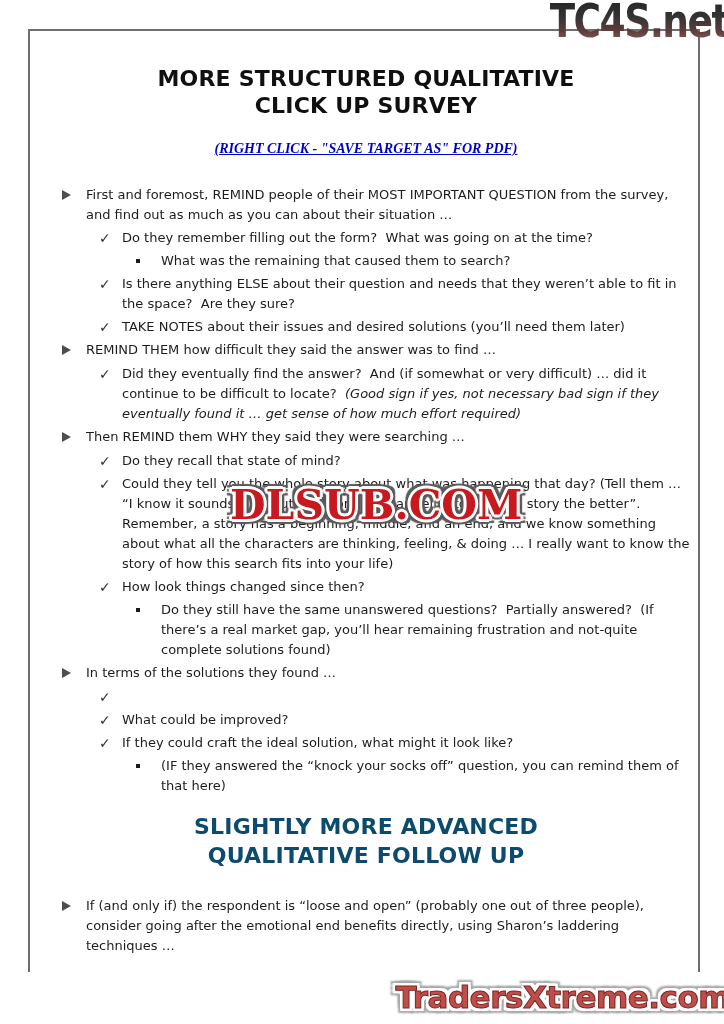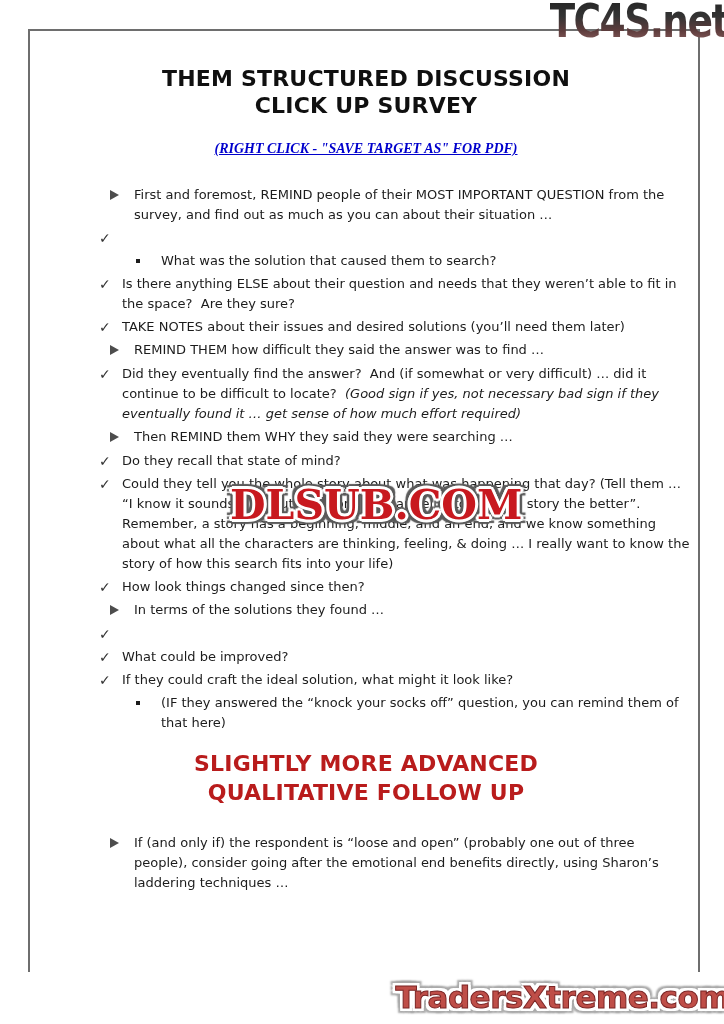--- a/index.html
+++ b/index.html
@@ -25,35 +25,35 @@
   .link-row{text-align:center;margin-top:20px;}
   .pdf-link{
     font-family:"Liberation Serif",serif;
     font-size:14px;font-weight:bold;font-style:italic;
     color:#0000cc;text-decoration:underline;cursor:pointer;
   }
   .list{margin-top:26px;}
   .item{display:flex;margin:0 12px 3px 0;}
   .item .text{white-space:pre-wrap;flex:1;}
   .item .it{font-style:italic;}
-  .l1{padding-left:40px;margin-left:40px;}
+  .l1{padding-left:32px;}
   .l2{padding-left:69px;}
   .l3{padding-left:105px;}
   .marker{flex:none;}
   .m1{width:24px;}
   .m2{width:23px;font-size:14px;color:#333;}
   .m3{width:26px;}
   .tri{
     display:inline-block;width:0;height:0;margin-top:5px;
     border-left:9px solid #4d4d4d;border-top:5px solid transparent;border-bottom:5px solid transparent;
   }
   .sq{display:inline-block;width:4px;height:4px;background:#1c1c1c;margin:0 0 2px 1px;}
   .section-heading{
     margin:16px 10px 21px 10px;text-align:center;
-    font-size:22px;line-height:29px;font-weight:bold;color:#b91c1c;
+    font-size:22px;line-height:29px;font-weight:bold;color:#0c4a6e;
     letter-spacing:0.2px;
   }
   
   .wm-tc4s{
     position:absolute;top:-3px;right:-4px;
     font-size:47px;line-height:48px;font-weight:bold;letter-spacing:-2px;
     transform:scaleX(0.80);transform-origin:top right;
     background:linear-gradient(180deg,#242424 0%,#333333 40%,#5d3c3c 70%,#926464 100%);
     -webkit-background-clip:text;background-clip:text;
     color:#3a3a3a;-webkit-text-fill-color:transparent;
@@ -82,39 +82,40 @@
       -5px 0 2px #a9a9a9, 5px 0 2px #a9a9a9, 0 -5px 2px #a9a9a9, 0 5px 2px #a9a9a9;
   }
 </style>
 </head>
 <body>
 
 <div class="page-box"></div>
 
 <div class="content">
   <div class="doc-title">
-    <div>THEM STRUCTURED DISCUSSION</div>
+    <div>MORE STRUCTURED QUALITATIVE</div>
     <div>CLICK UP SURVEY</div>
   </div>
 
   <div class="link-row">
     <span class="pdf-link">(RIGHT CLICK - "SAVE TARGET AS" FOR PDF)</span>
   </div>
 
   <div class="list" id="list1">
       <div class="item l1">
         <span class="marker m1"><span class="tri"></span></span>
         <span class="text"><span>First and foremost, REMIND people of their MOST IMPORTANT QUESTION from the survey, and find out as much as you can about their situation …</span></span>
       </div>
       <div class="item l2">
         <span class="marker m2">✓</span>
+        <span class="text"><span>Do they remember filling out the form?  What was going on at the time?</span></span>
       </div>
       <div class="item l3">
         <span class="marker m3"><span class="sq"></span></span>
-        <span class="text"><span>What was the solution that caused them to search?</span></span>
+        <span class="text"><span>What was the remaining that caused them to search?</span></span>
       </div>
       <div class="item l2">
         <span class="marker m2">✓</span>
         <span class="text"><span>Is there anything ELSE about their question and needs that they weren’t able to fit in the space?  Are they sure?</span></span>
       </div>
       <div class="item l2">
         <span class="marker m2">✓</span>
         <span class="text"><span>TAKE NOTES about their issues and desired solutions (you’ll need them later)</span></span>
       </div>
       <div class="item l1">
@@ -133,20 +134,24 @@
         <span class="marker m2">✓</span>
         <span class="text"><span>Do they recall that state of mind?</span></span>
       </div>
       <div class="item l2">
         <span class="marker m2">✓</span>
         <span class="text"><span>Could they tell you the whole story about what was happening that day? (Tell them … “I know it sounds silly, but the more you can tell it to me as a story the better”.  Remember, a story has a beginning, middle, and an end, and we know something about what all the characters are thinking, feeling, &amp; doing … I really want to know the story of how this search fits into your life)</span></span>
       </div>
       <div class="item l2">
         <span class="marker m2">✓</span>
         <span class="text"><span>How look things changed since then?</span></span>
+      </div>
+      <div class="item l3">
+        <span class="marker m3"><span class="sq"></span></span>
+        <span class="text"><span>Do they still have the same unanswered questions?  Partially answered?  (If there’s a real market gap, you’ll hear remaining frustration and not-quite complete solutions found)</span></span>
       </div>
       <div class="item l1">
         <span class="marker m1"><span class="tri"></span></span>
         <span class="text"><span>In terms of the solutions they found …</span></span>
       </div>
       <div class="item l2">
         <span class="marker m2">✓</span>
       </div>
       <div class="item l2">
         <span class="marker m2">✓</span>

